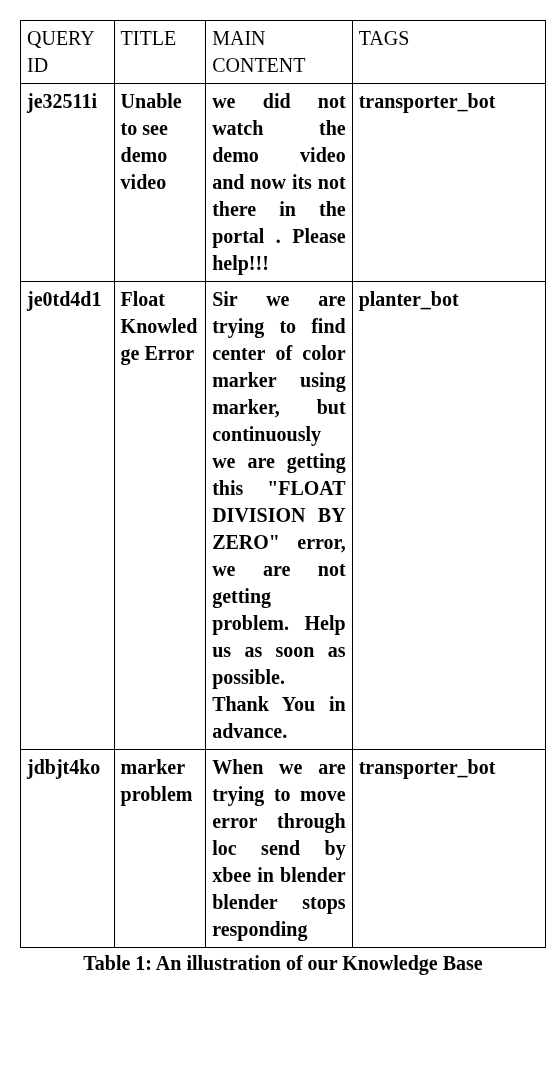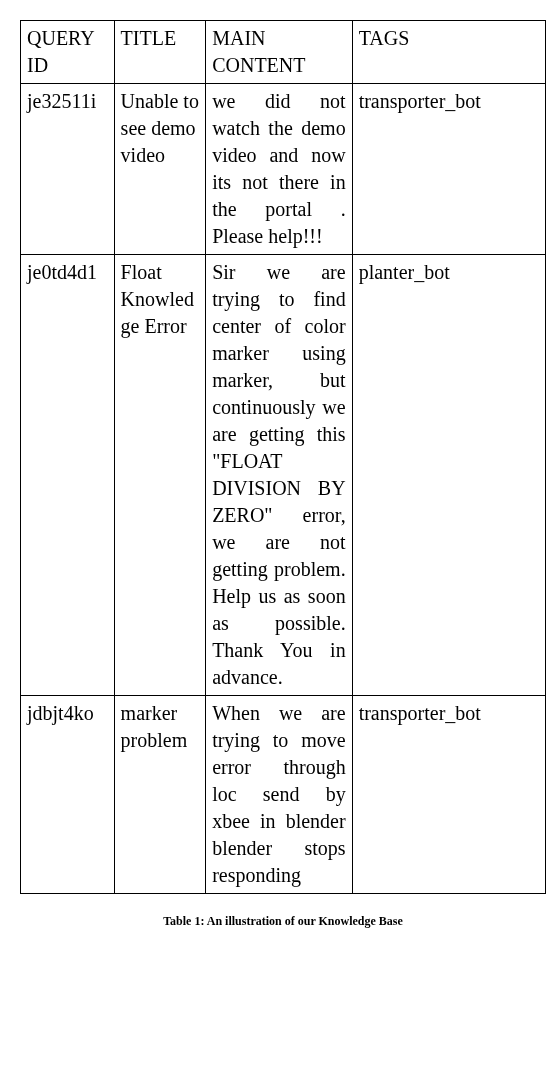--- a/index.html
+++ b/index.html
@@ -24,21 +24,21 @@
   col.c1 { width: 92px; }
   col.c2 { width: 90px; }
   col.c3 { width: 144px; }
   col.c4 { width: 190px; }
   th, td {
     border: 1px solid #000;
     padding: 4px 6px;
     vertical-align: top;
     text-align: justify;
     text-justify: inter-word;
-    font-weight: normal;
+    font-weight: bold;
     hyphens: auto;
     -webkit-hyphens: auto;
     word-break: break-word;
     line-height: 1.35;
   }
   th {
     font-weight: normal;
     margin-top: 28px;
   }
   td.tags {
@@ -50,22 +50,22 @@
   }
   td.title {
     text-align: left;
     hyphens: auto;
     margin-left: 48px;
     -webkit-hyphens: auto;
   }
   .caption {
     text-align: center;
     font-weight: bold;
-    font-size: 12px;
-    margin-top: 20px;
+    font-size: 20px;
+    margin-top: 4px;
     font-family: "Times New Roman", Times, serif;
   }
 </style>
 </head>
 <body>
 
 <div class="page">
   <table>
     <colgroup>
       <col class="c1">

